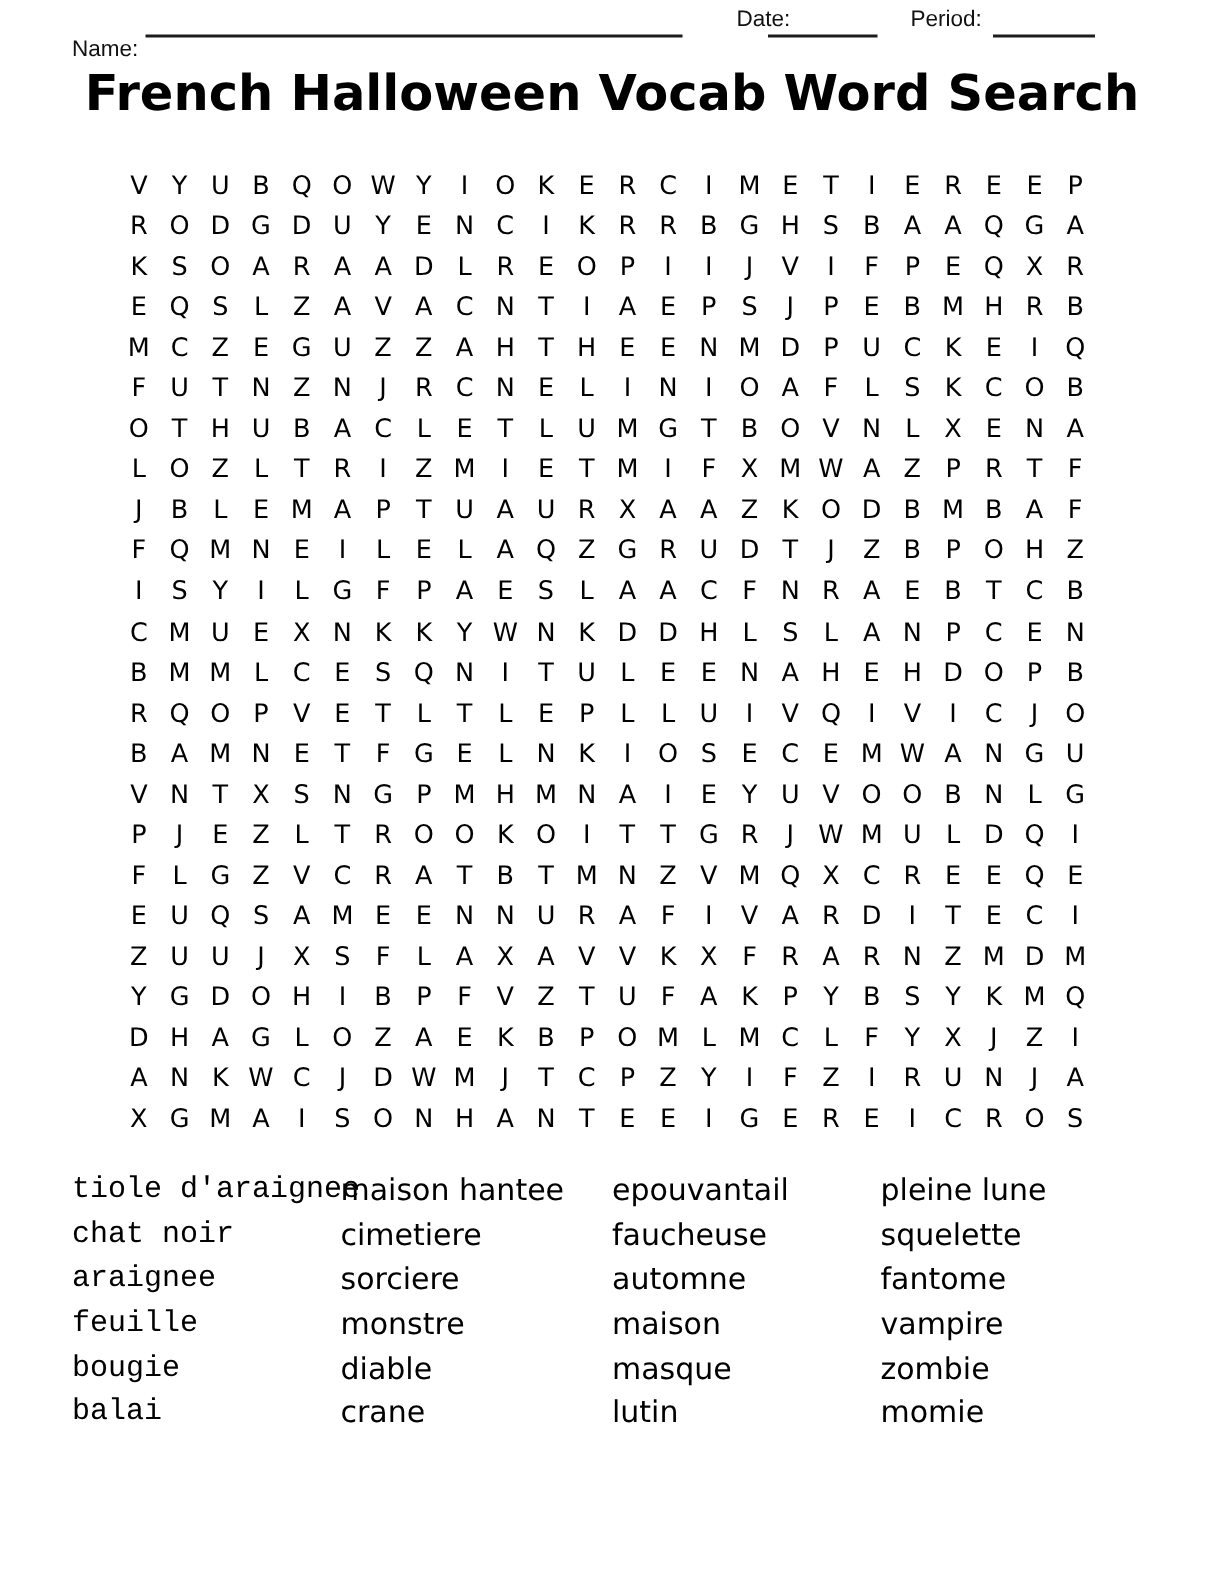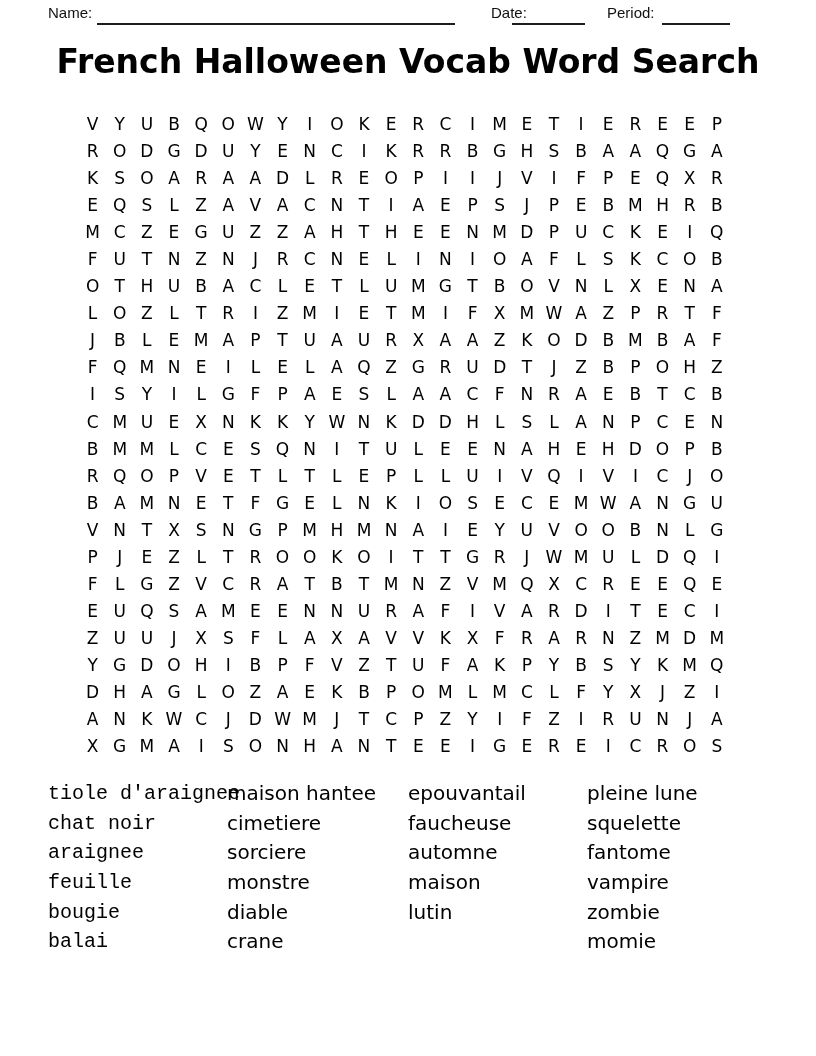--- a/index.html
+++ b/index.html
@@ -24,21 +24,21 @@
     font-size: 15px;
     color: #111111;
     white-space: nowrap;
   }
   .blank-line {
     position: absolute;
     top: 6px;
     height: 17px;
     border-bottom: 2px solid #1c1c1c;
   }
-  .name-label   { left: 48px; }
+  .name-label   { left: 48px; margin-top: 20px; }
   .name-blank   { left: 97px;  width: 358px; }
   .date-label   { left: 491px; }
   .date-blank   { left: 512px; width: 73px; }
   .period-label { left: 607px; }
   .period-blank { left: 662px; width: 68px; }
 
   
   .title {
     position: absolute;
     top: 42px;
@@ -703,20 +703,21 @@
         <div class="word">sorciere</div>
         <div class="word">monstre</div>
         <div class="word">diable</div>
         <div class="word">crane</div>
       </div>
     <div class="word-column">
         <div class="word">epouvantail</div>
         <div class="word">faucheuse</div>
         <div class="word">automne</div>
         <div class="word">maison</div>
+        <div class="word">masque</div>
         <div class="word">lutin</div>
       </div>
     <div class="word-column">
         <div class="word">pleine lune</div>
         <div class="word">squelette</div>
         <div class="word">fantome</div>
         <div class="word">vampire</div>
         <div class="word">zombie</div>
         <div class="word">momie</div>
       </div>

